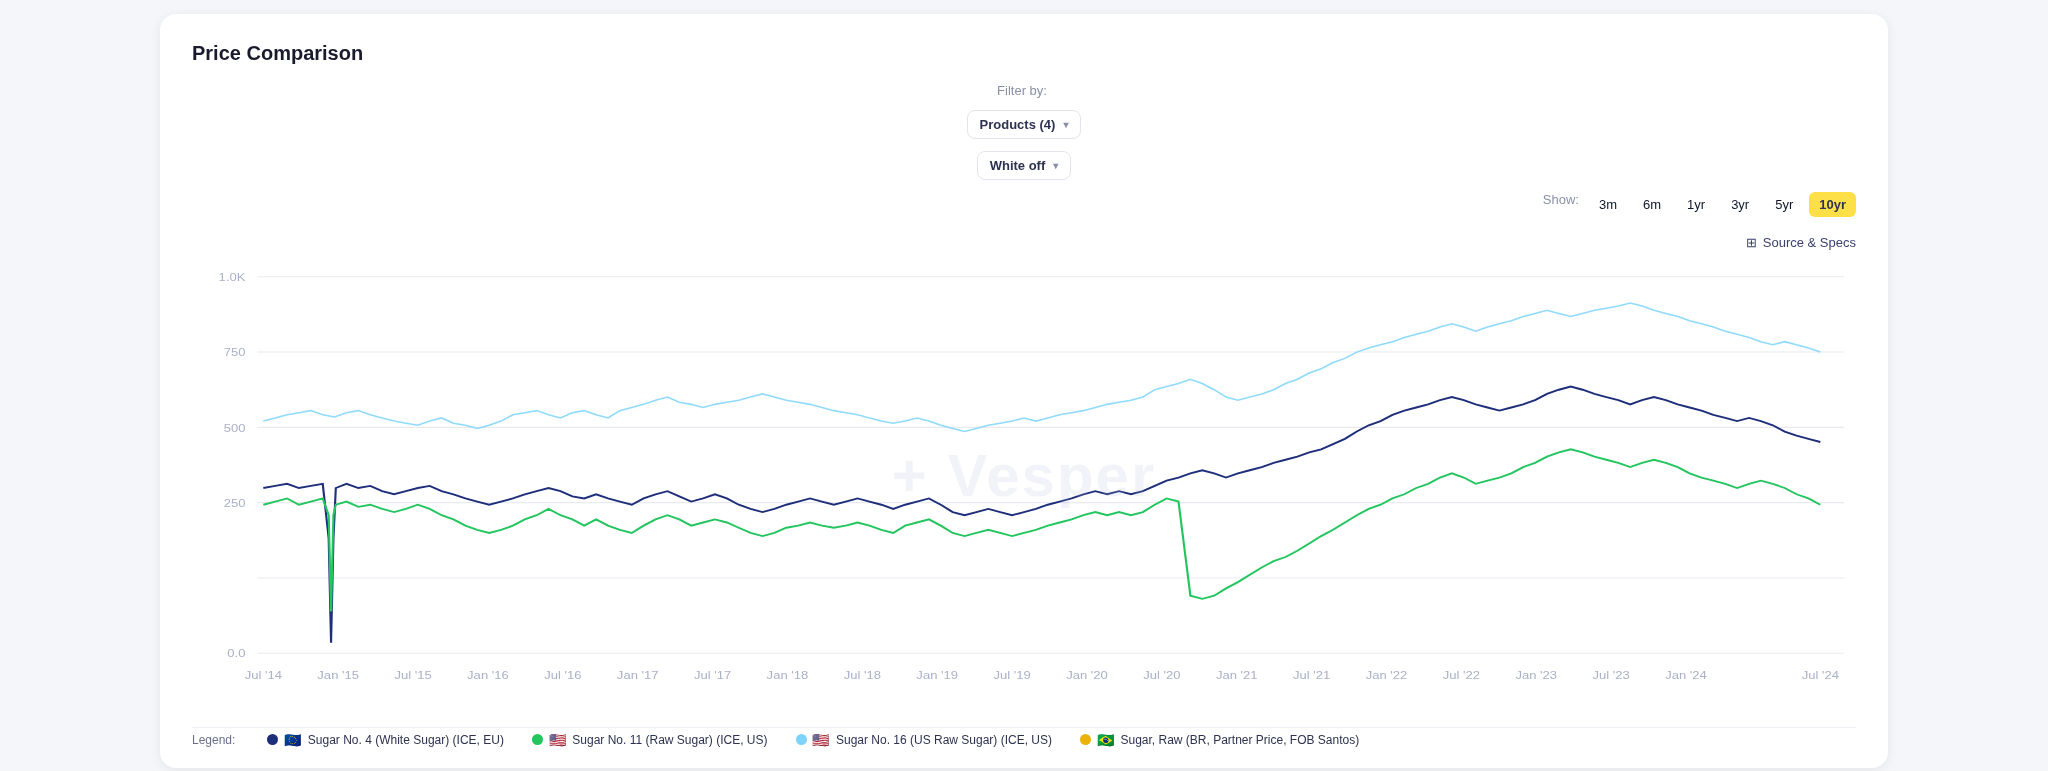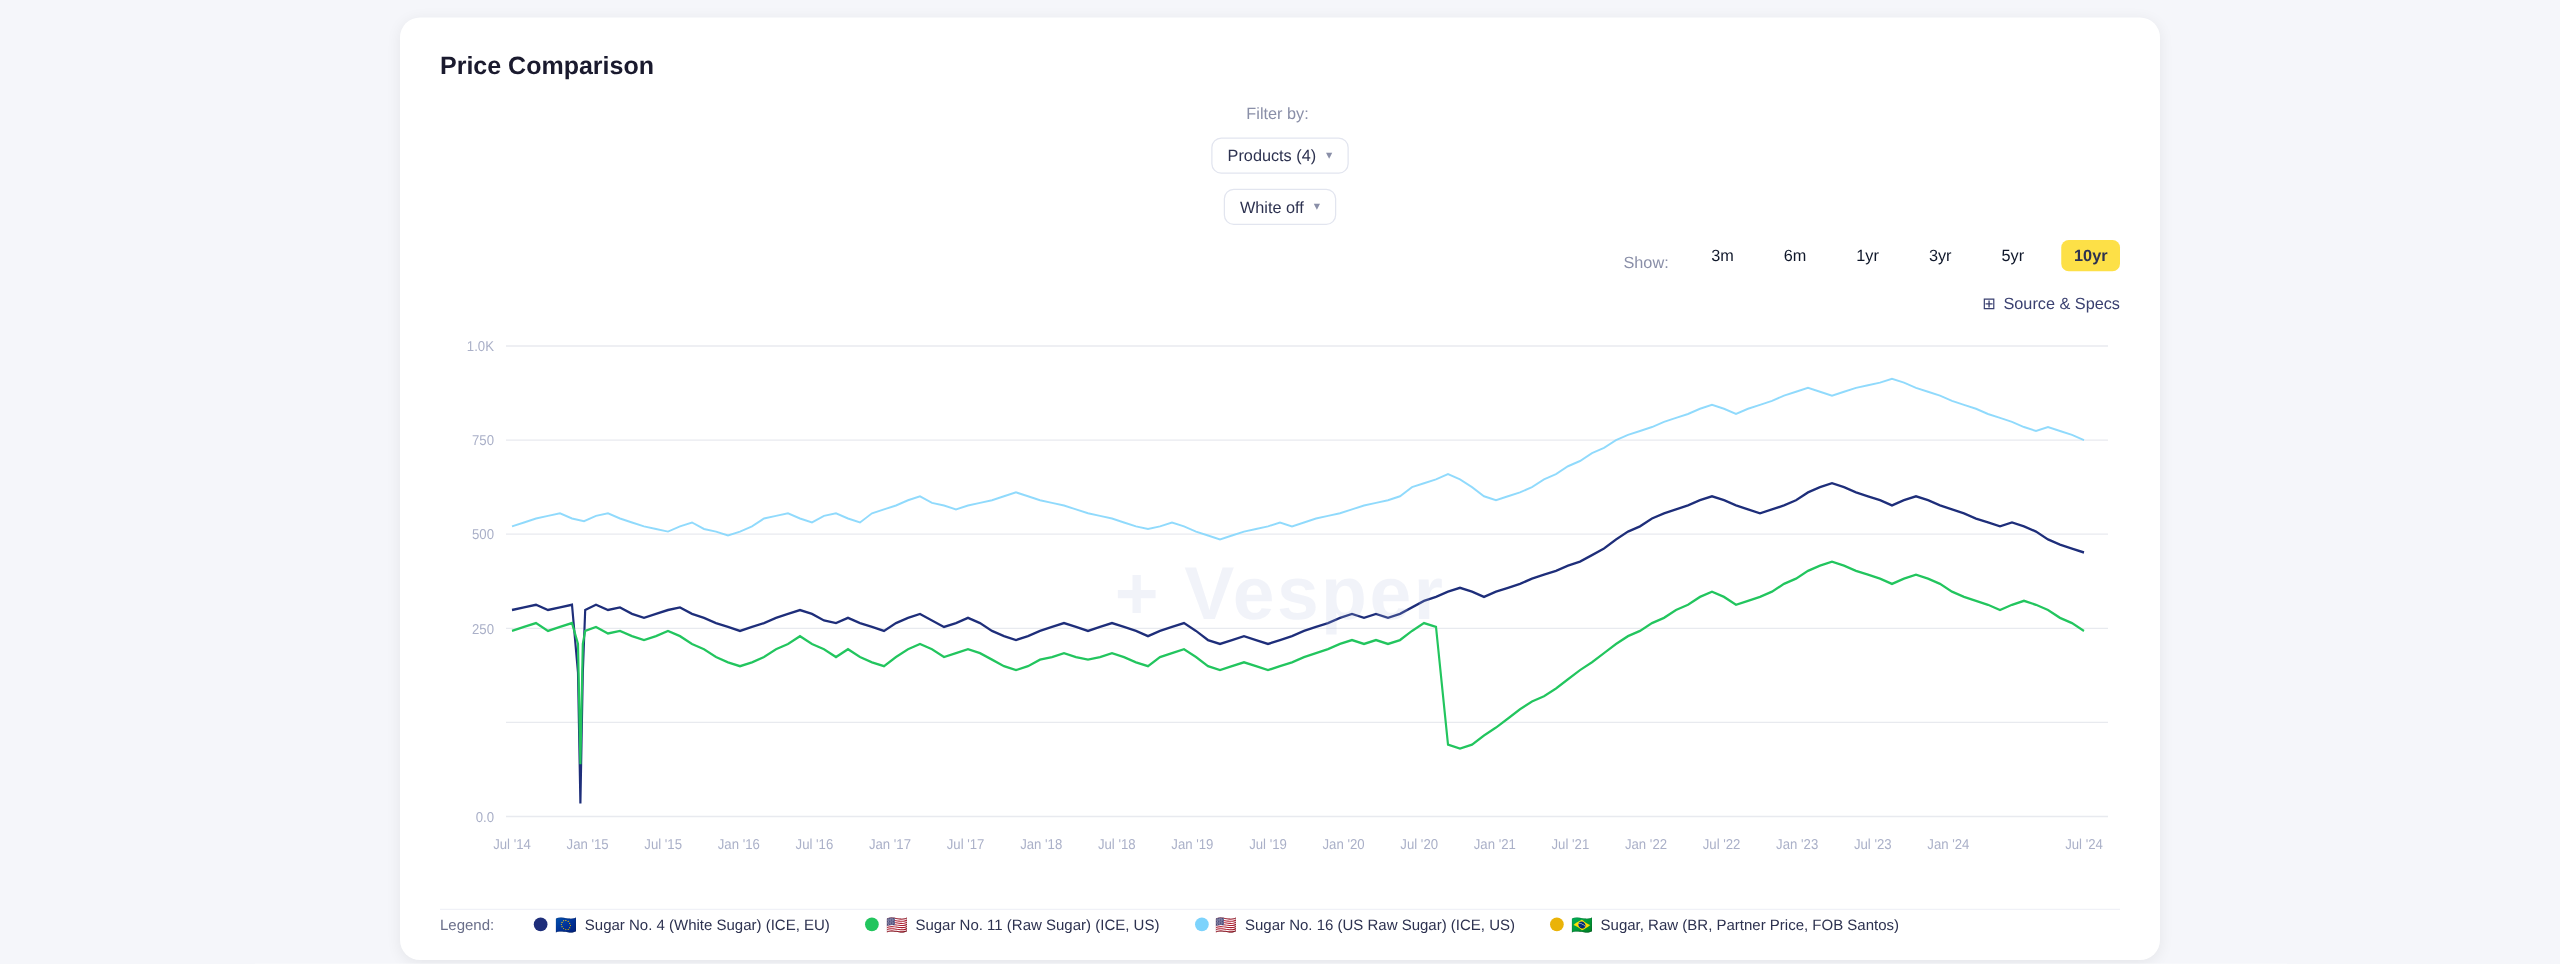--- a/index.html
+++ b/index.html
@@ -8,21 +8,21 @@
       background: #f5f6fa;
       display: flex;
       justify-content: center;
       align-items: center;
       min-height: 100vh;
     }
     .card {
       background: #fff;
       border-radius: 16px;
       padding: 28px 32px 20px 32px;
-      width: 1408px;
+      width: 1728px;
       box-shadow: 0 2px 12px rgba(0,0,0,0.07);
       margin-top: 10px;
     }
     .card-title {
       font-size: 20px;
       font-weight: 700;
       color: #1a1a2e;
       margin-bottom: 18px;
     }
     .toolbar {
@@ -41,31 +41,31 @@
       display: flex;
       align-items: center;
       gap: 8px;
       border: 1.5px solid #e2e5ef;
       border-radius: 8px;
       padding: 6px 12px;
       font-size: 13px;
       color: #2d3250;
       background: #fff;
       cursor: pointer;
-      font-weight: 400;
+      font-weight: 700;
     }
     .dropdown-btn .chevron {
       font-size: 10px;
       color: #8a8fa8;
     }
     .show-section {
       margin-left: auto;
       display: flex;
-      align-items: flex-end;
-      gap: 20px;
+      align-items: flex-start;
+      gap: 6px;
     }
     .show-label {
       font-size: 13px;
       color: #8a8fa8;
       margin-right: 4px;
     }
     .time-btn {
       padding: 5px 10px;
       border-radius: 6px;
       border: none;

